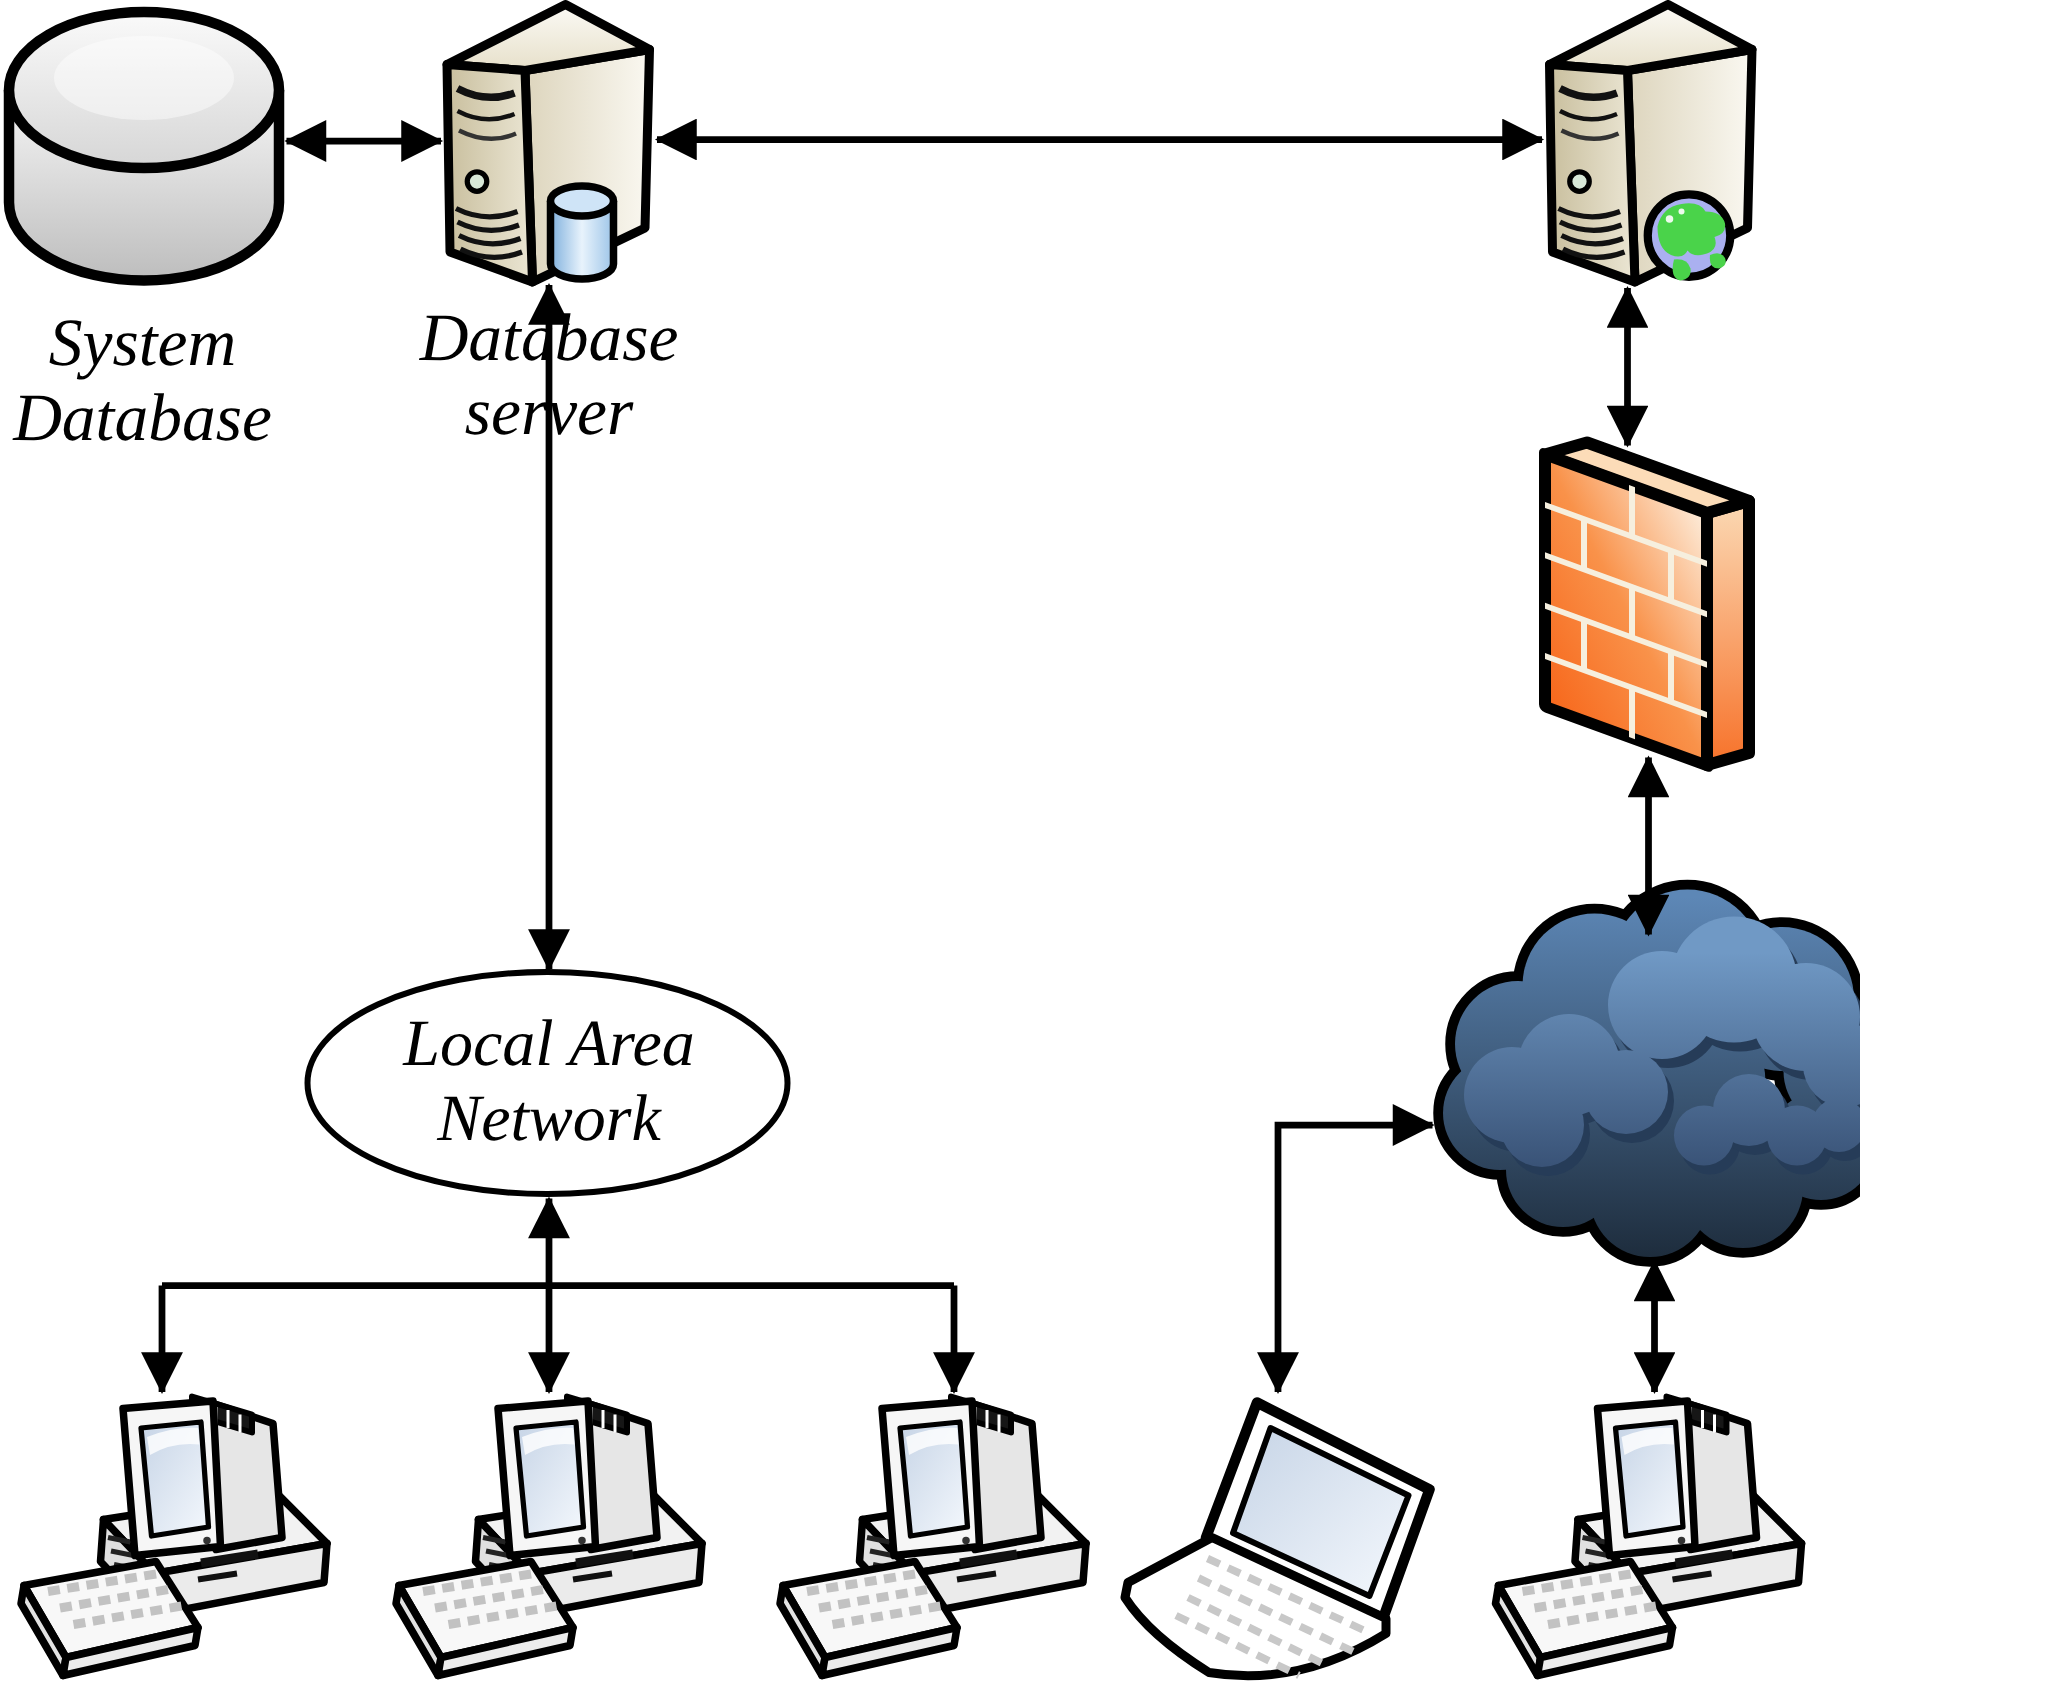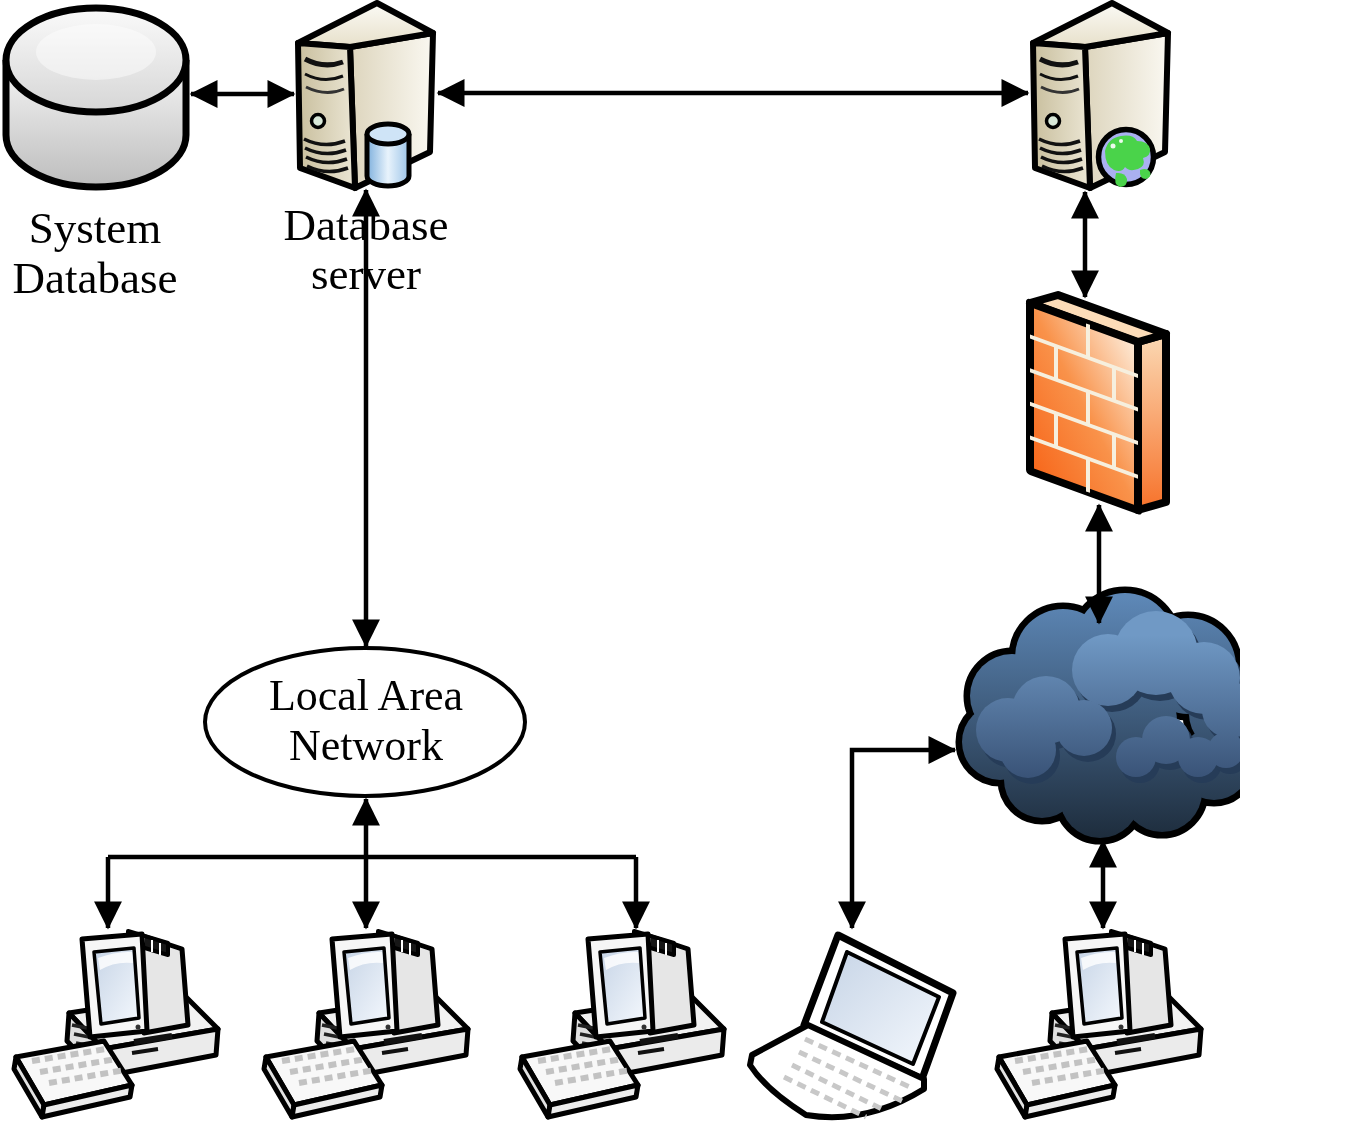--- a/index.html
+++ b/index.html
@@ -1,16 +1,16 @@
 <!DOCTYPE html>
 <html><head>
 <meta charset="utf-8">
 <style>
   html,body{margin:0;padding:0;background:#ffffff;}
-  .canvas{position:relative;width:1240px;height:1126px;background:#ffffff;overflow:hidden;}
+  .canvas{position:relative;width:1240px;height:1126px;background:#ffffff;overflow:hidden;font-style:italic;}
   svg{display:block;}
   text{font-family:"Liberation Serif","DejaVu Serif",serif;fill:#000000;}
   .node-label{font-size:45px;}
   .lan-label{font-size:44px;}
 </style>
 </head>
 <body>
 
 <div class="canvas">
 <svg width="1367" height="1126" viewBox="0 0 1367 1126">

